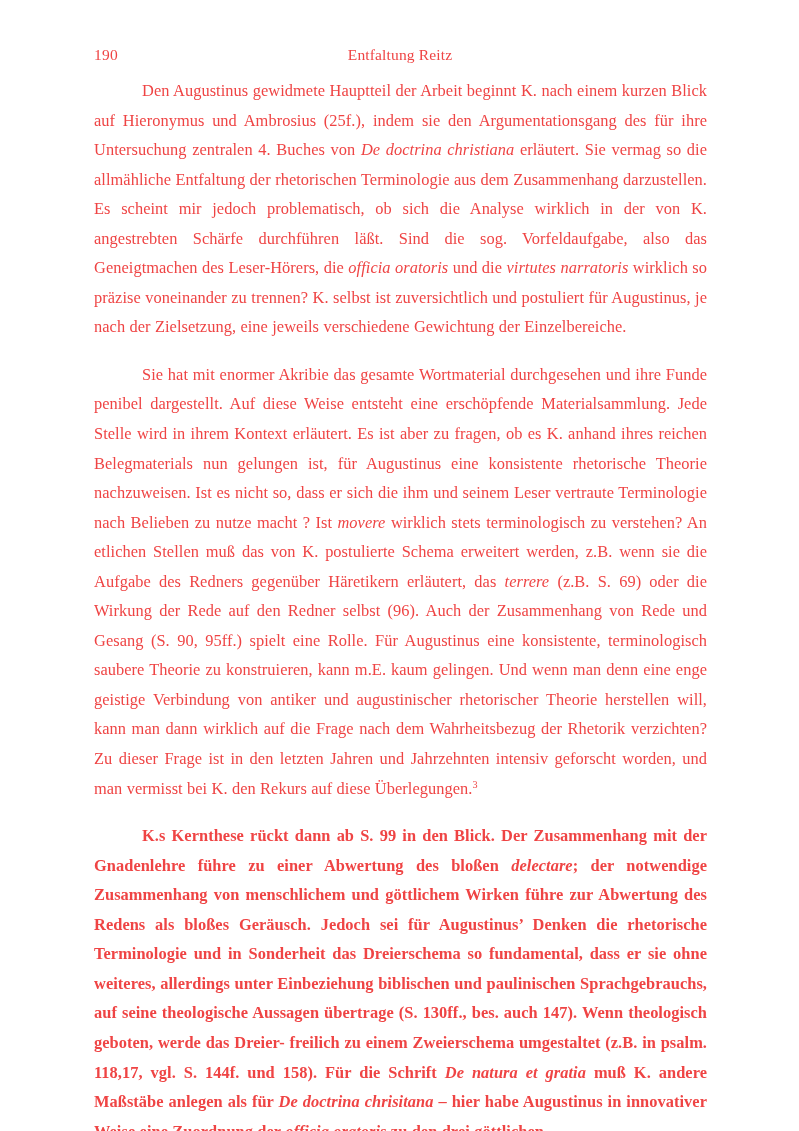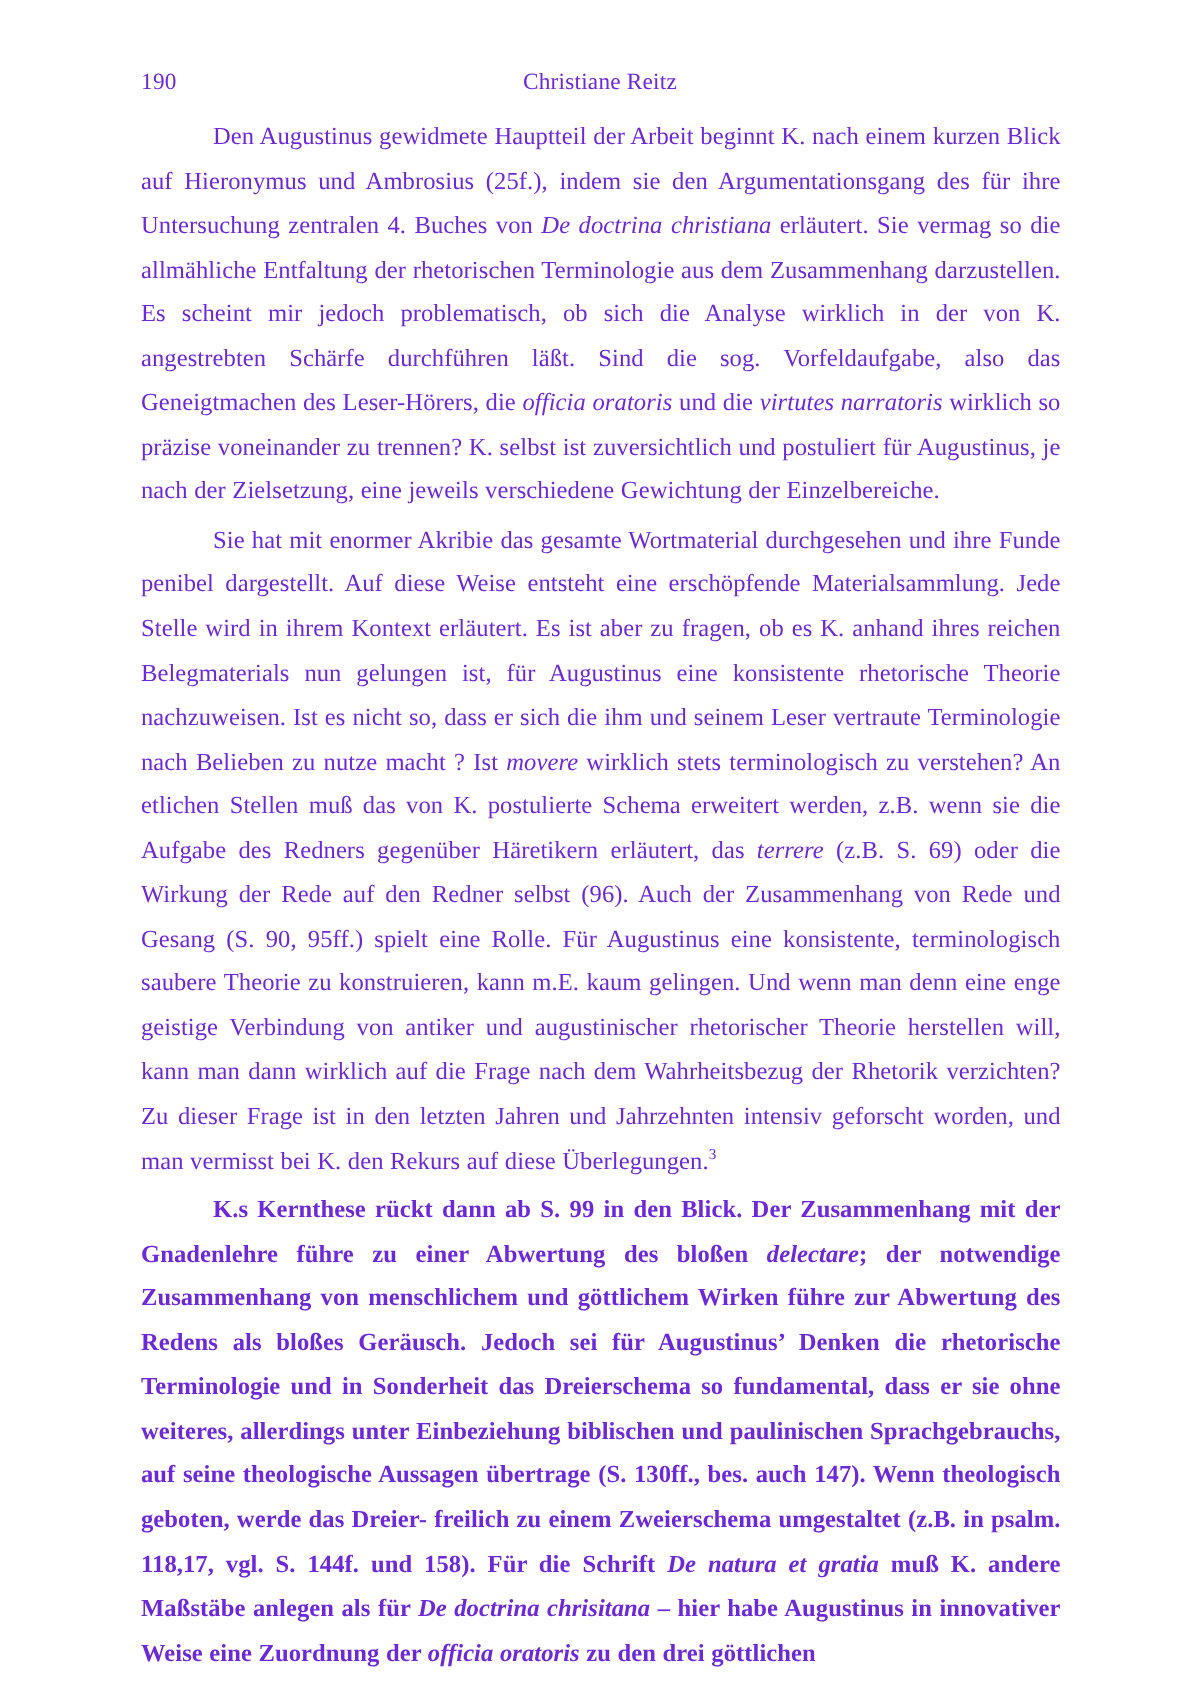--- a/index.html
+++ b/index.html
@@ -9,21 +9,21 @@
     background: #ffffff;
   }
 
   .page {
     position: relative;
     width: 799px;
     height: 1131px;
     margin: 0 auto;
     background: #ffffff;
     font-family: "Liberation Serif", "DejaVu Serif", serif;
-    color: #6d28d9;
+    color: #ef4444;
     overflow: hidden;
   }
 
   
   .running-header {
     position: absolute;
     left: 94px;
     top: 44px;
     width: 612px;
     height: 22px;
@@ -63,21 +63,21 @@
     line-height: 29.55px;
     text-align: justify;
     text-justify: inter-word;
     text-indent: 48px;
     hyphens: none;
     letter-spacing: 0.05px;
     word-spacing: 0.2px;
   }
 
   .para + .para {
-    margin-top: 3px;
+    margin-top: 18px;
   }
 
   
   .para:last-child {
     text-align: justify;
     font-weight: bold;
   }
 
   i, .it {
     font-style: italic;
@@ -95,21 +95,21 @@
     -webkit-font-smoothing: antialiased;
   }
 </style>
 </head>
 <body>
 
 <div class="page">
 
   <div class="running-header">
     <span class="folio">190</span>
-    <span class="header-title">Christiane Reitz</span>
+    <span class="header-title">Entfaltung Reitz</span>
   </div>
 
   <div class="text-block">
     <p class="para"><span>Den Augustinus gewidmete Hauptteil der Arbeit beginnt K. nach einem kurzen Blick auf Hieronymus und Ambrosius (25f.), indem sie den Argumentationsgang des für ihre Untersuchung zentralen 4. Buches von </span><i class="it">De doctrina christiana</i><span> erläutert. Sie vermag so die allmähliche Entfaltung der rhetorischen Terminologie aus dem Zusammenhang darzustellen. Es scheint mir jedoch problematisch, ob sich die Analyse wirklich in der von K. angestrebten Schärfe durchführen läßt. Sind die sog. Vorfeldaufgabe, also das Geneigtmachen des Leser-Hörers, die </span><i class="it">officia oratoris</i><span> und die </span><i class="it">virtutes narratoris</i><span> wirklich so präzise voneinander zu trennen? K. selbst ist zuversichtlich und postuliert für Augustinus, je nach der Zielsetzung, eine jeweils verschiedene Gewichtung der Einzelbereiche.</span></p>
     <p class="para"><span>Sie hat mit enormer Akribie das gesamte Wortmaterial durchgesehen und ihre Funde penibel dargestellt. Auf diese Weise entsteht eine erschöpfende Materialsammlung. Jede Stelle wird in ihrem Kontext erläutert. Es ist aber zu fragen, ob es K. anhand ihres reichen Belegmaterials nun gelungen ist, für Augustinus eine konsistente rhetorische Theorie nachzuweisen. Ist es nicht so, dass er sich die ihm und seinem Leser vertraute Terminologie nach Belieben zu nutze macht ? Ist </span><i class="it">movere</i><span> wirklich stets terminologisch zu verstehen? An etlichen Stellen muß das von K. postulierte Schema erweitert werden, z.B. wenn sie die Aufgabe des Redners gegenüber Häretikern erläutert, das </span><i class="it">terrere</i><span> (z.B. S. 69) oder die Wirkung der Rede auf den Redner selbst (96). Auch der Zusammenhang von Rede und Gesang (S. 90, 95ff.) spielt eine Rolle. Für Augustinus eine konsistente, terminologisch saubere Theorie zu konstruieren, kann m.E. kaum gelingen. Und wenn man denn eine enge geistige Verbindung von antiker und augustinischer rhetorischer Theorie herstellen will, kann man dann wirklich auf die Frage nach dem Wahrheitsbezug der Rhetorik verzichten? Zu dieser Frage ist in den letzten Jahren und Jahrzehnten intensiv geforscht worden, und man vermisst bei K. den Rekurs auf diese Überlegungen.</span><sup class="fn">3</sup></p>
     <p class="para"><span>K.s Kernthese rückt dann ab S. 99 in den Blick. Der Zusammenhang mit der Gnadenlehre führe zu einer Abwertung des bloßen </span><i class="it">delectare</i><span>; der notwendige Zusammenhang von menschlichem und göttlichem Wirken führe zur Abwertung des Redens als bloßes Geräusch. Jedoch sei für Augustinus’ Denken die rhetorische Terminologie und in Sonderheit das Dreierschema so fundamental, dass er sie ohne weiteres, allerdings unter Einbeziehung biblischen und paulinischen Sprachgebrauchs, auf seine theologische Aussagen übertrage (S. 130ff., bes. auch 147). Wenn theologisch geboten, werde das Dreier- freilich zu einem Zweierschema umgestaltet (z.B. in psalm. 118,17, vgl. S. 144f. und 158). Für die Schrift </span><i class="it">De natura et gratia</i><span> muß K. andere Maßstäbe anlegen als für </span><i class="it">De doctrina chrisitana</i><span> – hier habe Augustinus in innovativer Weise eine Zuordnung der </span><i class="it">officia oratoris</i><span> zu den drei göttlichen</span></p>
   </div>
 
 </div>
 

